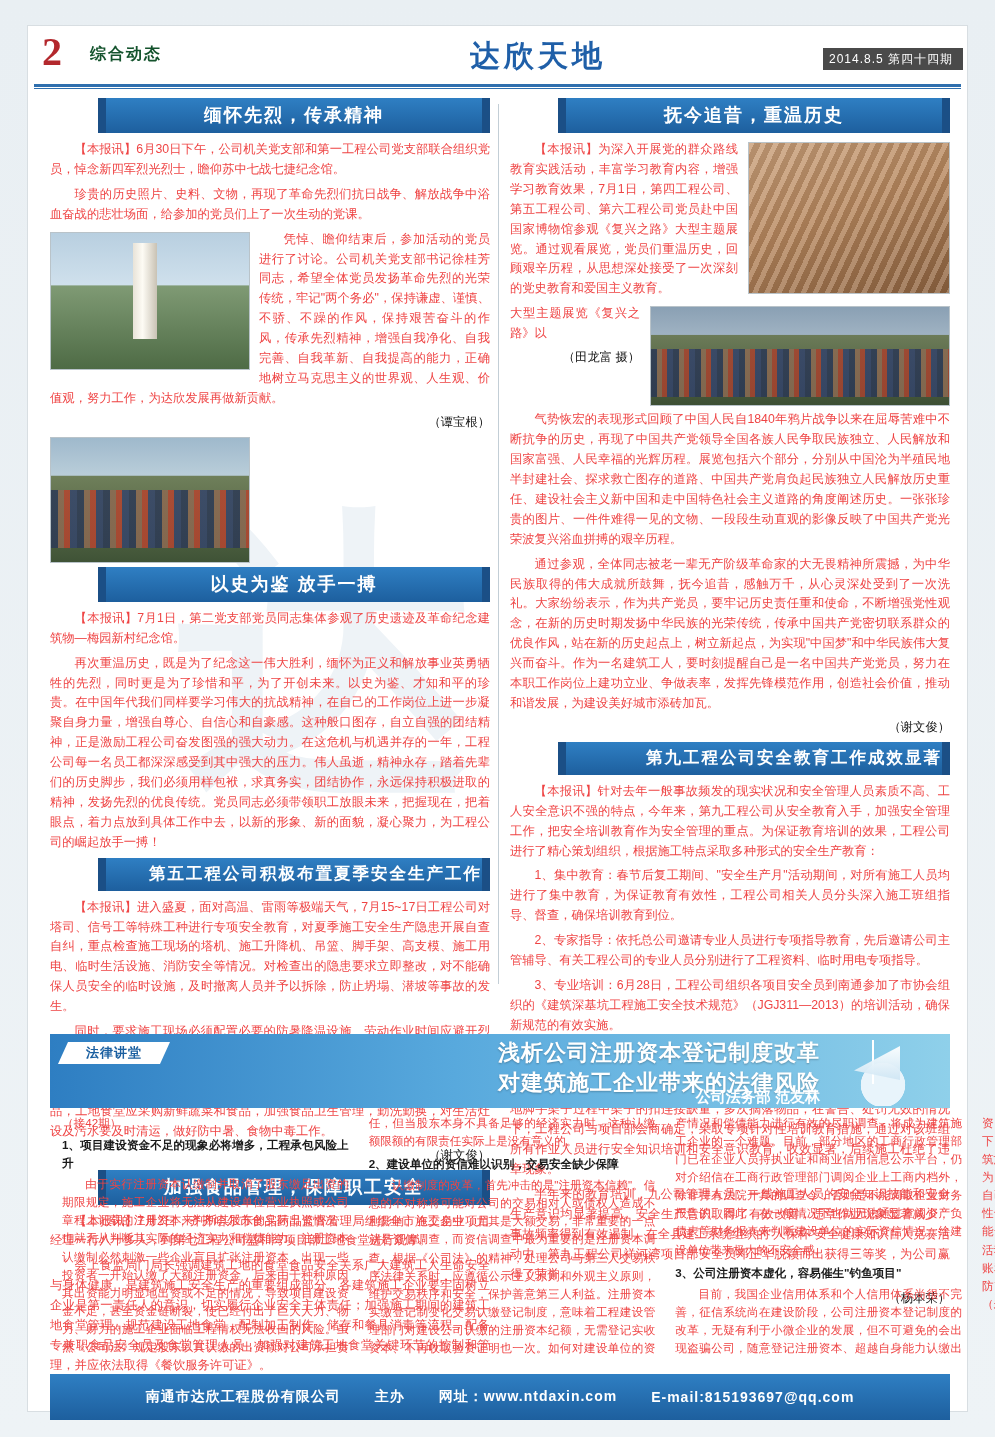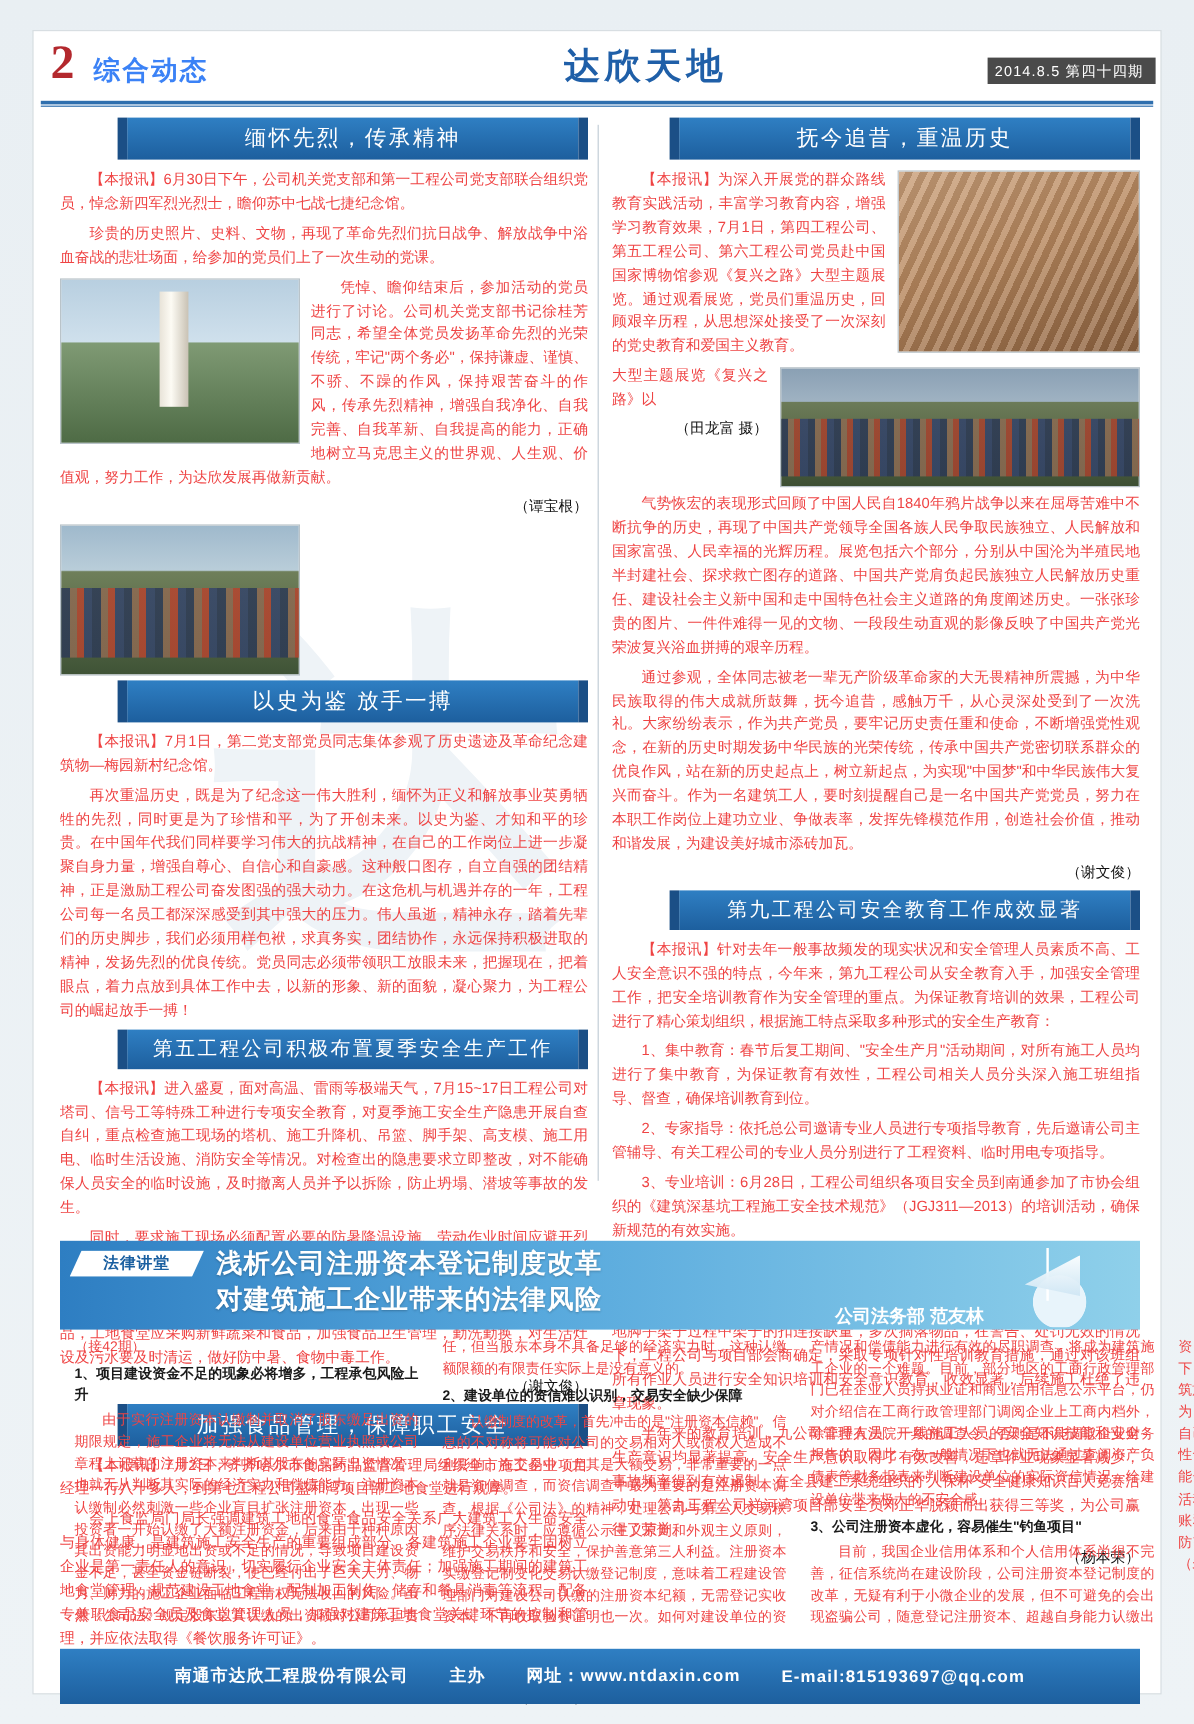--- a/index.html
+++ b/index.html
@@ -30,22 +30,22 @@
     font-family:"DejaVu Sans", sans-serif;
   }
   
   .masthead { position:absolute; left:0; top:0; width:939px; height:62px; }
   .page-num {
     position:absolute; left:14px; top:6px;
     font-size:40px; font-weight:bold; color:#b3282d;
     font-family:"Liberation Serif", serif; line-height:1;
   }
   .sec-title {
-    position:absolute; left:50px; top:18px;
-    font-size:22px; font-weight:bold; color:#3b82f6; letter-spacing:2px;
+    position:absolute; left:62px; top:18px;
+    font-size:16px; font-weight:bold; color:#14532d; letter-spacing:2px;
   }
   .logo {
     position:absolute; left:395px; top:8px; width:230px; height:44px;
     text-align:center;
   }
   .logo-text {
     font-family:"Liberation Serif", serif;
     font-size:30px; font-weight:bold; color:#1f5fa8; letter-spacing:4px;
     line-height:44px;
   }
@@ -62,25 +62,25 @@
     position:absolute; left:6px; top:62px; width:927px; height:1px;
     background:#2f6fae;
   }
   
   .col-left { position:absolute; left:22px; top:72px; width:440px; }
   .col-right { position:absolute; left:482px; top:72px; width:440px; }
   .vsep { position:absolute; left:470px; top:78px; width:1px; height:880px; background:#c3ced6; }
 
   .hdr {
     background:linear-gradient(180deg,#2f7fc3 0%, #1d5f9e 100%);
-    color:#fff; text-align:center; font-weight:normal; font-size:18px;
+    color:#fff; text-align:center; font-weight:bold; font-size:18px;
     letter-spacing:2px; padding:5px 0 6px 0; margin-bottom:7px;
     border-left:8px solid #1b4f86; border-right:8px solid #1b4f86;margin-left:48px;
   }
-  .hdr.small { font-size:16.5px; }
+  .hdr.small { font-size:16.5px;text-align:right; }
   .p {
     font-size:12.3px; line-height:1.62; text-align:justify;
     margin:0 0 5px 0; text-indent:2em; color:#ef4444;
   }
   .p.noindent { text-indent:0; }
   .sig { text-align:right; font-size:12.3px; margin:2px 0 6px 0; }
 
   
   .photo { display:block; border:1px solid #b9c3c9; }
   .ph-monument {
@@ -136,21 +136,21 @@
   }
   .tag-law {
     position:absolute; left:8px; top:8px; width:112px; height:22px;
     background:#fff; color:#1a5fa0; font-size:13px; font-weight:bold;
     text-align:center; line-height:22px; letter-spacing:1px;
     clip-path: polygon(10px 0, 112px 0, 102px 22px, 0 22px);
   }
   .feature-title {
     position:absolute; left:130px; top:4px; width:640px;
     color:#ffffff; font-weight:bold; font-size:22px; letter-spacing:1px;
-    text-align:left; line-height:1.35;
+    text-align:right; line-height:1.35;
     text-shadow:0 1px 2px rgba(0,0,0,.25);
   }
   .feature-byline {
     position:absolute; left:130px; top:54px; width:640px; text-align:right;
     color:#ffffff; font-size:15px; font-weight:bold;
   }
   .ship {
     position:absolute; right:28px; top:2px; width:78px; height:70px;
     background:radial-gradient(circle at 50% 70%, #e8f4fb 0 35%, rgba(232,244,251,0) 36%);
   }

